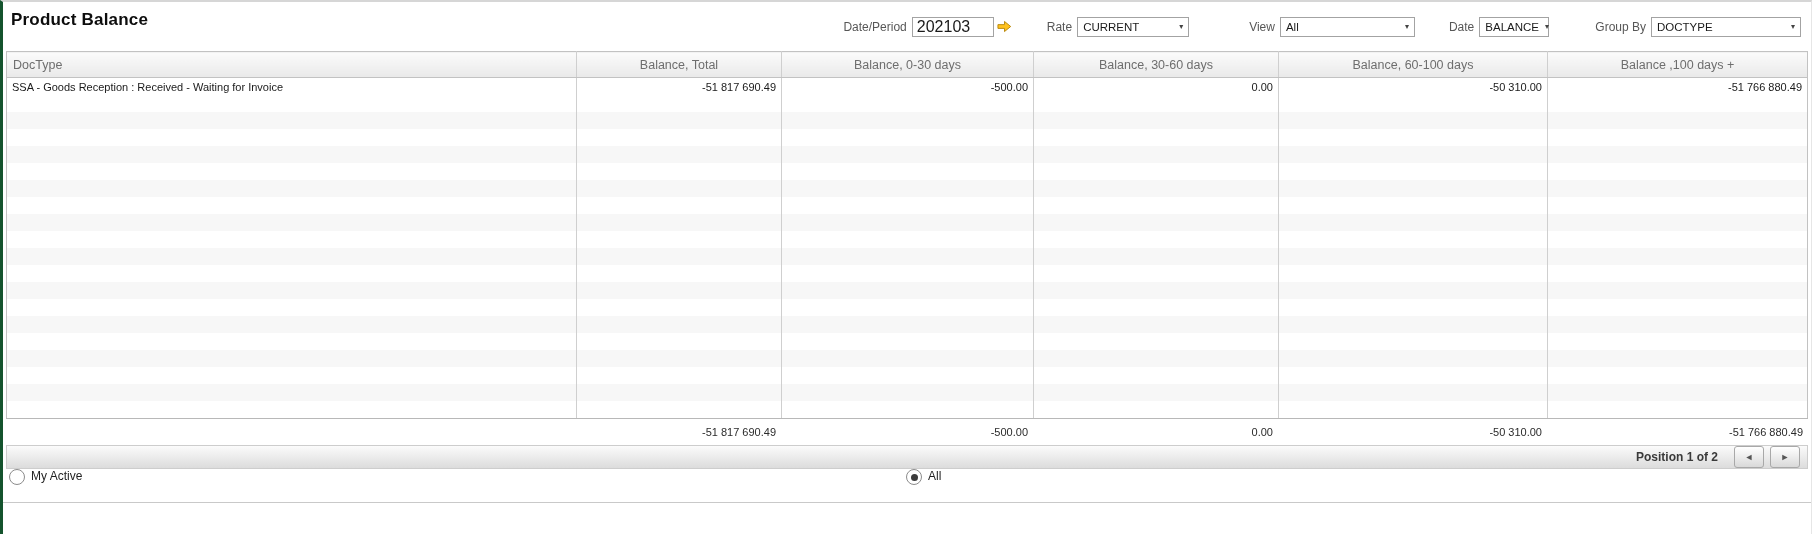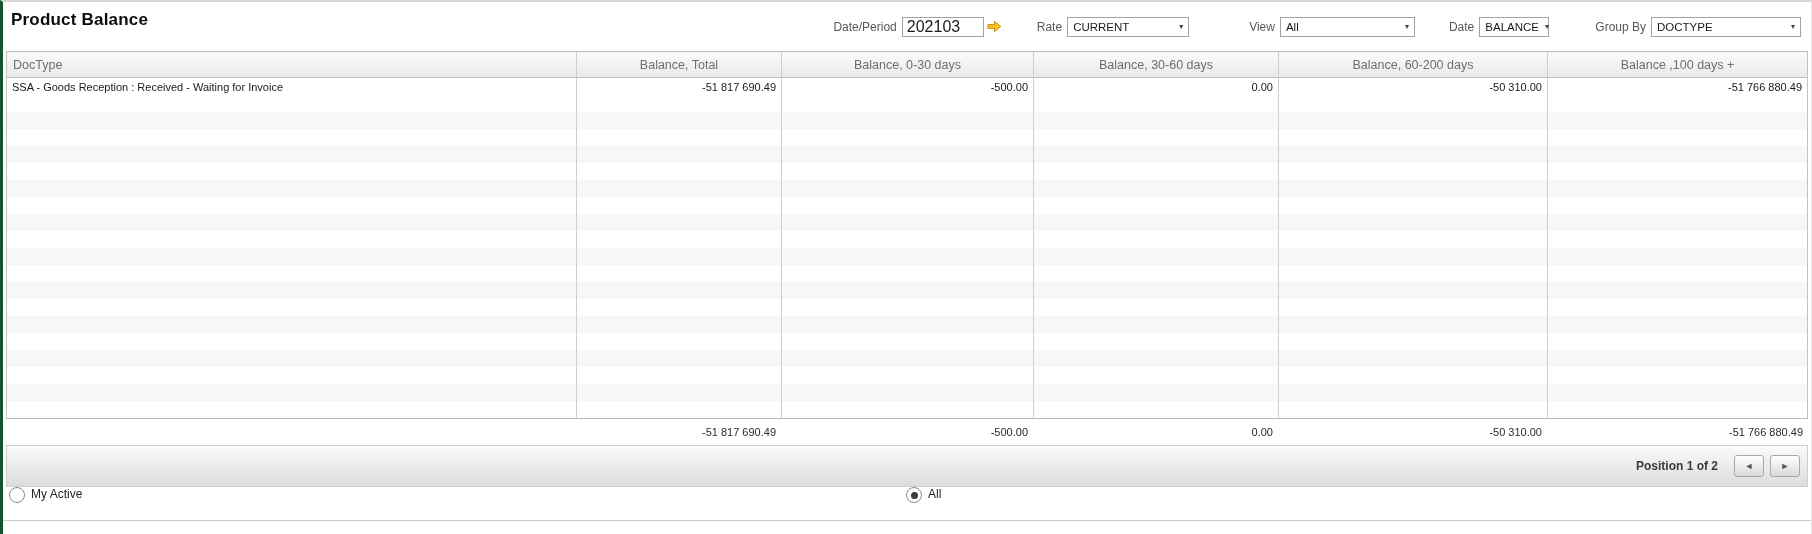--- a/index.html
+++ b/index.html
@@ -61,21 +61,21 @@
     border: 1px solid #a3a3a3;
     display: inline-flex;
     align-items: center;
     padding: 0 5px;
     box-sizing: border-box;
     font-size: 11.5px;
     color: #1a1a1a;
     cursor: pointer;
   }
   .selectbox .caret { margin-left: auto; font-size: 8px; color: #444; padding-left: 6px; }
-  .w-rate   { width: 122px; gap: 18px; }
+  .w-rate   { width: 112px; gap: 18px; }
   .w-view   { width: 135px; }
   .w-mode   { width: 70px; }
   .w-group  { width: 150px; }
   .gap-sm { margin-left: 14px; }
   .gap-md { margin-left: 26px; }
   .gap-lg { margin-left: 40px; }
 
   
   .table-wrap { margin: 0 3px; }
   table.btable {
@@ -131,21 +131,21 @@
     font-size: 11px;
     color: #2b2b2b;
     text-align: right;
     padding: 0 5px;
     white-space: nowrap;
   }
 
   
   .pager {
     margin: 0 3px;
-    height: 42px;
+    height: 24px;
     box-sizing: border-box;
     background: linear-gradient(#fbfbfb, #dcdcdc);
     border: 1px solid #cdcdcd;
     display: flex;
     align-items: center;
     justify-content: flex-end;
     padding-right: 7px;
   }
   .pager-label { font-size: 12px; font-weight: bold; color: #3a3a3a; margin-right: 10px; }
   .pager-btn {
@@ -251,21 +251,21 @@
           <col style="width: 245px;">
           <col style="width: 269px;">
           <col>
         </colgroup>
       <thead>
         <tr>
             <th class="c-doctype">DocType</th>
             <th class="c-num-h">Balance, Total</th>
             <th class="c-num-h">Balance, 0-30 days</th>
             <th class="c-num-h">Balance, 30-60 days</th>
-            <th class="c-num-h">Balance, 60-200 days</th>
+            <th class="c-num-h">Balance, 60-100 days</th>
             <th class="c-num-h">Balance ,100 days +</th>
           </tr>
       </thead>
       <tbody>
           <tr class="data-row">
             <td class="c-doctype">SSA - Goods Reception : Received - Waiting for Invoice</td>
             <td class="c-num">-51 817 690.49</td>
             <td class="c-num">-500.00</td>
             <td class="c-num">0.00</td>
             <td class="c-num">-50 310.00</td>

